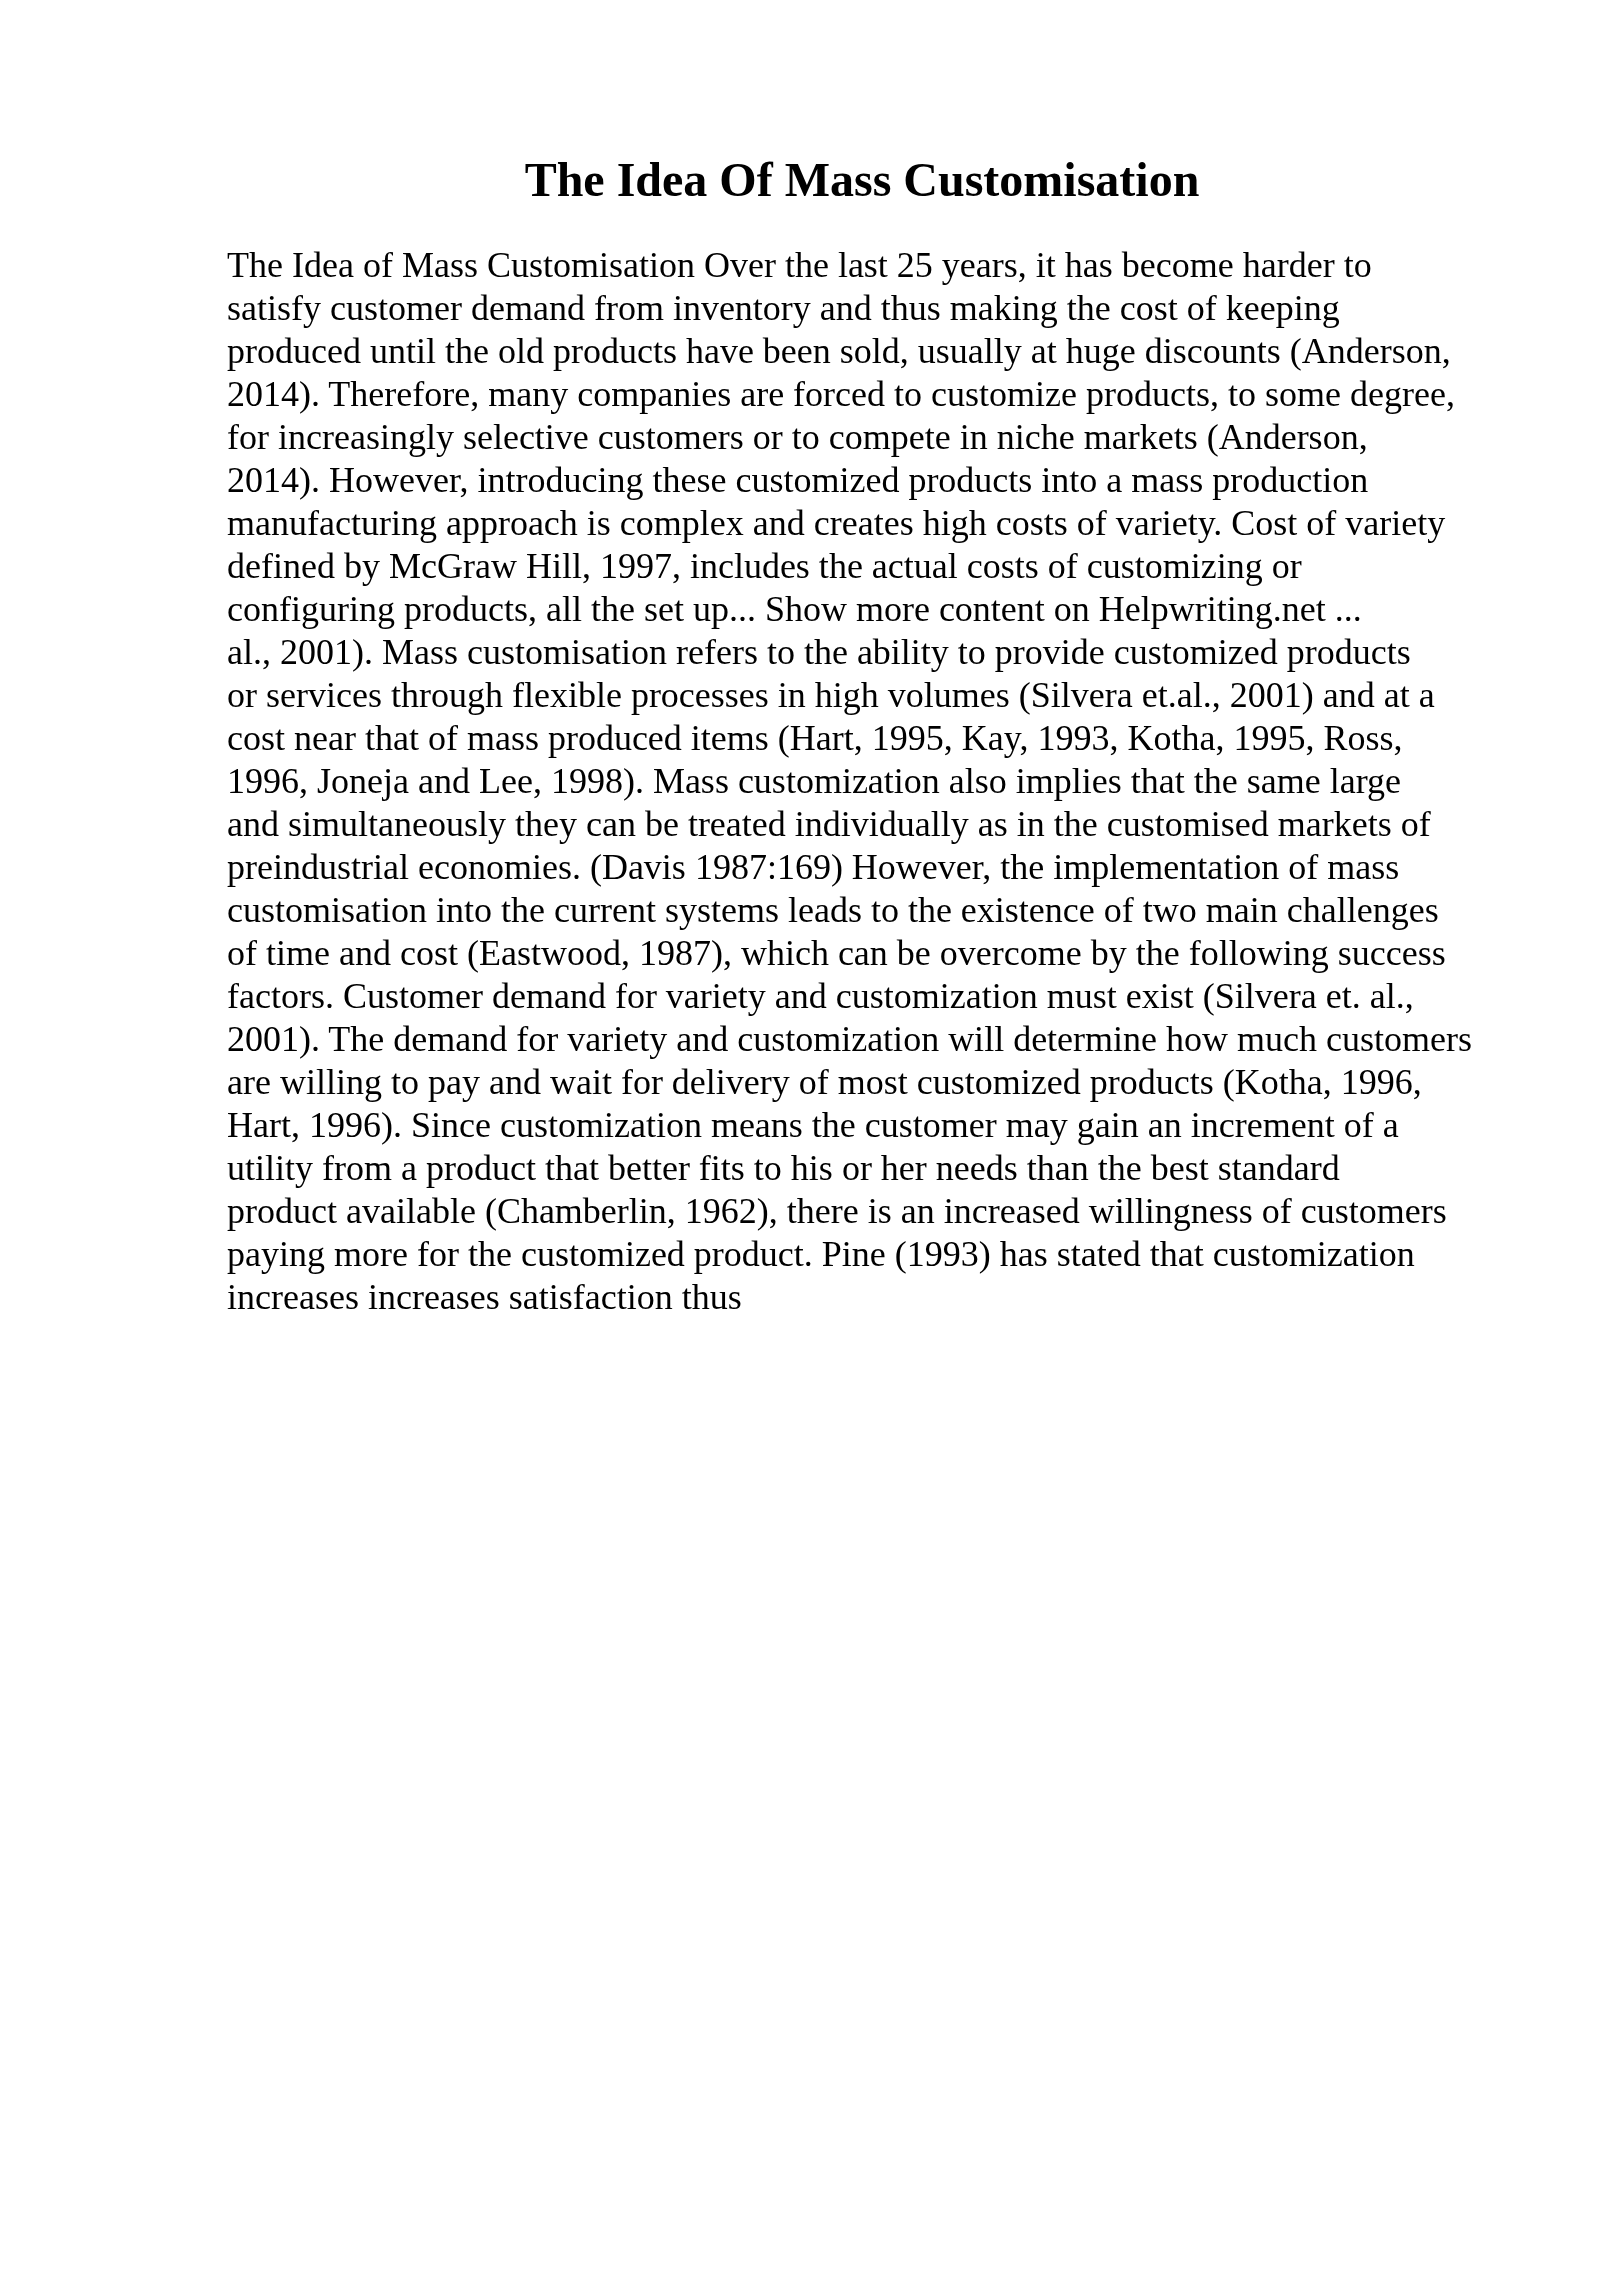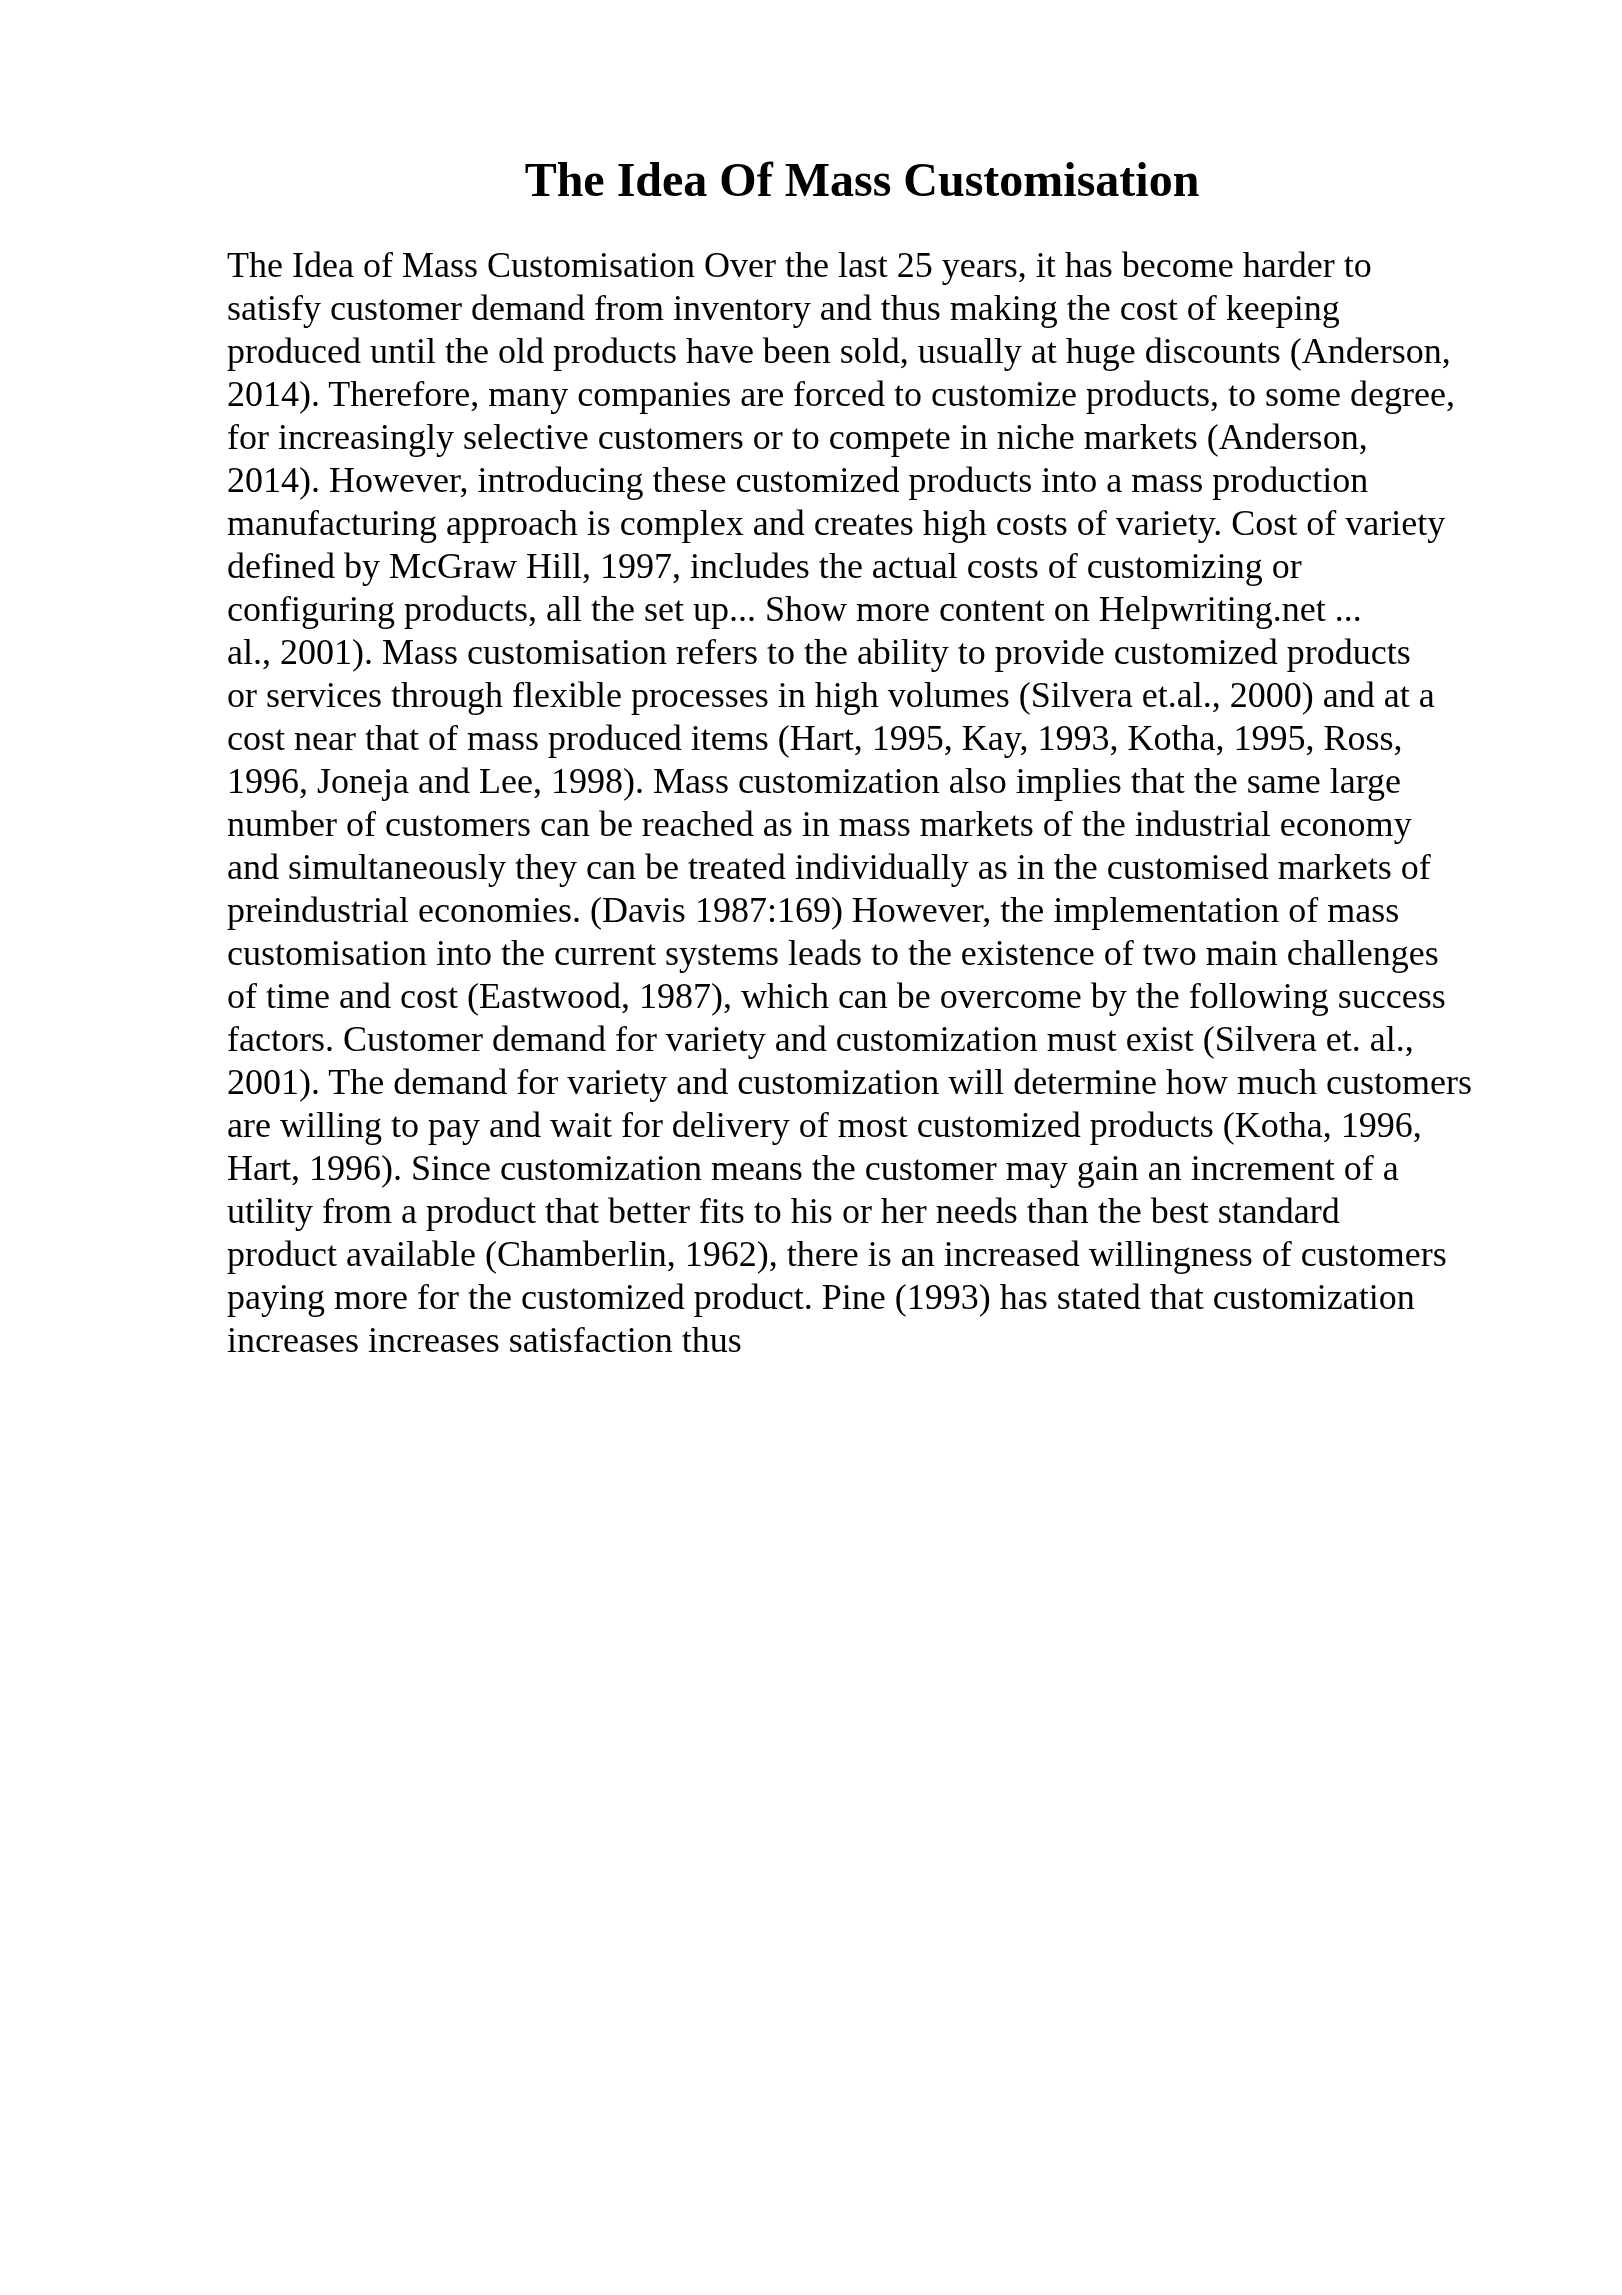--- a/index.html
+++ b/index.html
@@ -55,24 +55,23 @@
       <div class="line">The Idea of Mass Customisation Over the last 25 years, it has become harder to</div>
       <div class="line">satisfy customer demand from inventory and thus making the cost of keeping</div>
       <div class="line">produced until the old products have been sold, usually at huge discounts (Anderson,</div>
       <div class="line">2014). Therefore, many companies are forced to customize products, to some degree,</div>
       <div class="line">for increasingly selective customers or to compete in niche markets (Anderson,</div>
       <div class="line">2014). However, introducing these customized products into a mass production</div>
       <div class="line">manufacturing approach is complex and creates high costs of variety. Cost of variety</div>
       <div class="line">defined by McGraw Hill, 1997, includes the actual costs of customizing or</div>
       <div class="line">configuring products, all the set up... Show more content on Helpwriting.net ...</div>
       <div class="line">al., 2001). Mass customisation refers to the ability to provide customized products</div>
-      <div class="line">or services through flexible processes in high volumes (Silvera et.al., 2000) and at a</div>
+      <div class="line">or services through flexible processes in high volumes (Silvera et.al., 2001) and at a</div>
       <div class="line">cost near that of mass produced items (Hart, 1995, Kay, 1993, Kotha, 1995, Ross,</div>
       <div class="line">1996, Joneja and Lee, 1998). Mass customization also implies that the same large</div>
-      <div class="line">number of customers can be reached as in mass markets of the industrial economy</div>
       <div class="line">and simultaneously they can be treated individually as in the customised markets of</div>
       <div class="line">preindustrial economies. (Davis 1987:169) However, the implementation of mass</div>
       <div class="line">customisation into the current systems leads to the existence of two main challenges</div>
       <div class="line">of time and cost (Eastwood, 1987), which can be overcome by the following success</div>
       <div class="line">factors. Customer demand for variety and customization must exist (Silvera et. al.,</div>
       <div class="line">2001). The demand for variety and customization will determine how much customers</div>
       <div class="line">are willing to pay and wait for delivery of most customized products (Kotha, 1996,</div>
       <div class="line">Hart, 1996). Since customization means the customer may gain an increment of a</div>
       <div class="line">utility from a product that better fits to his or her needs than the best standard</div>
       <div class="line">product available (Chamberlin, 1962), there is an increased willingness of customers</div>

